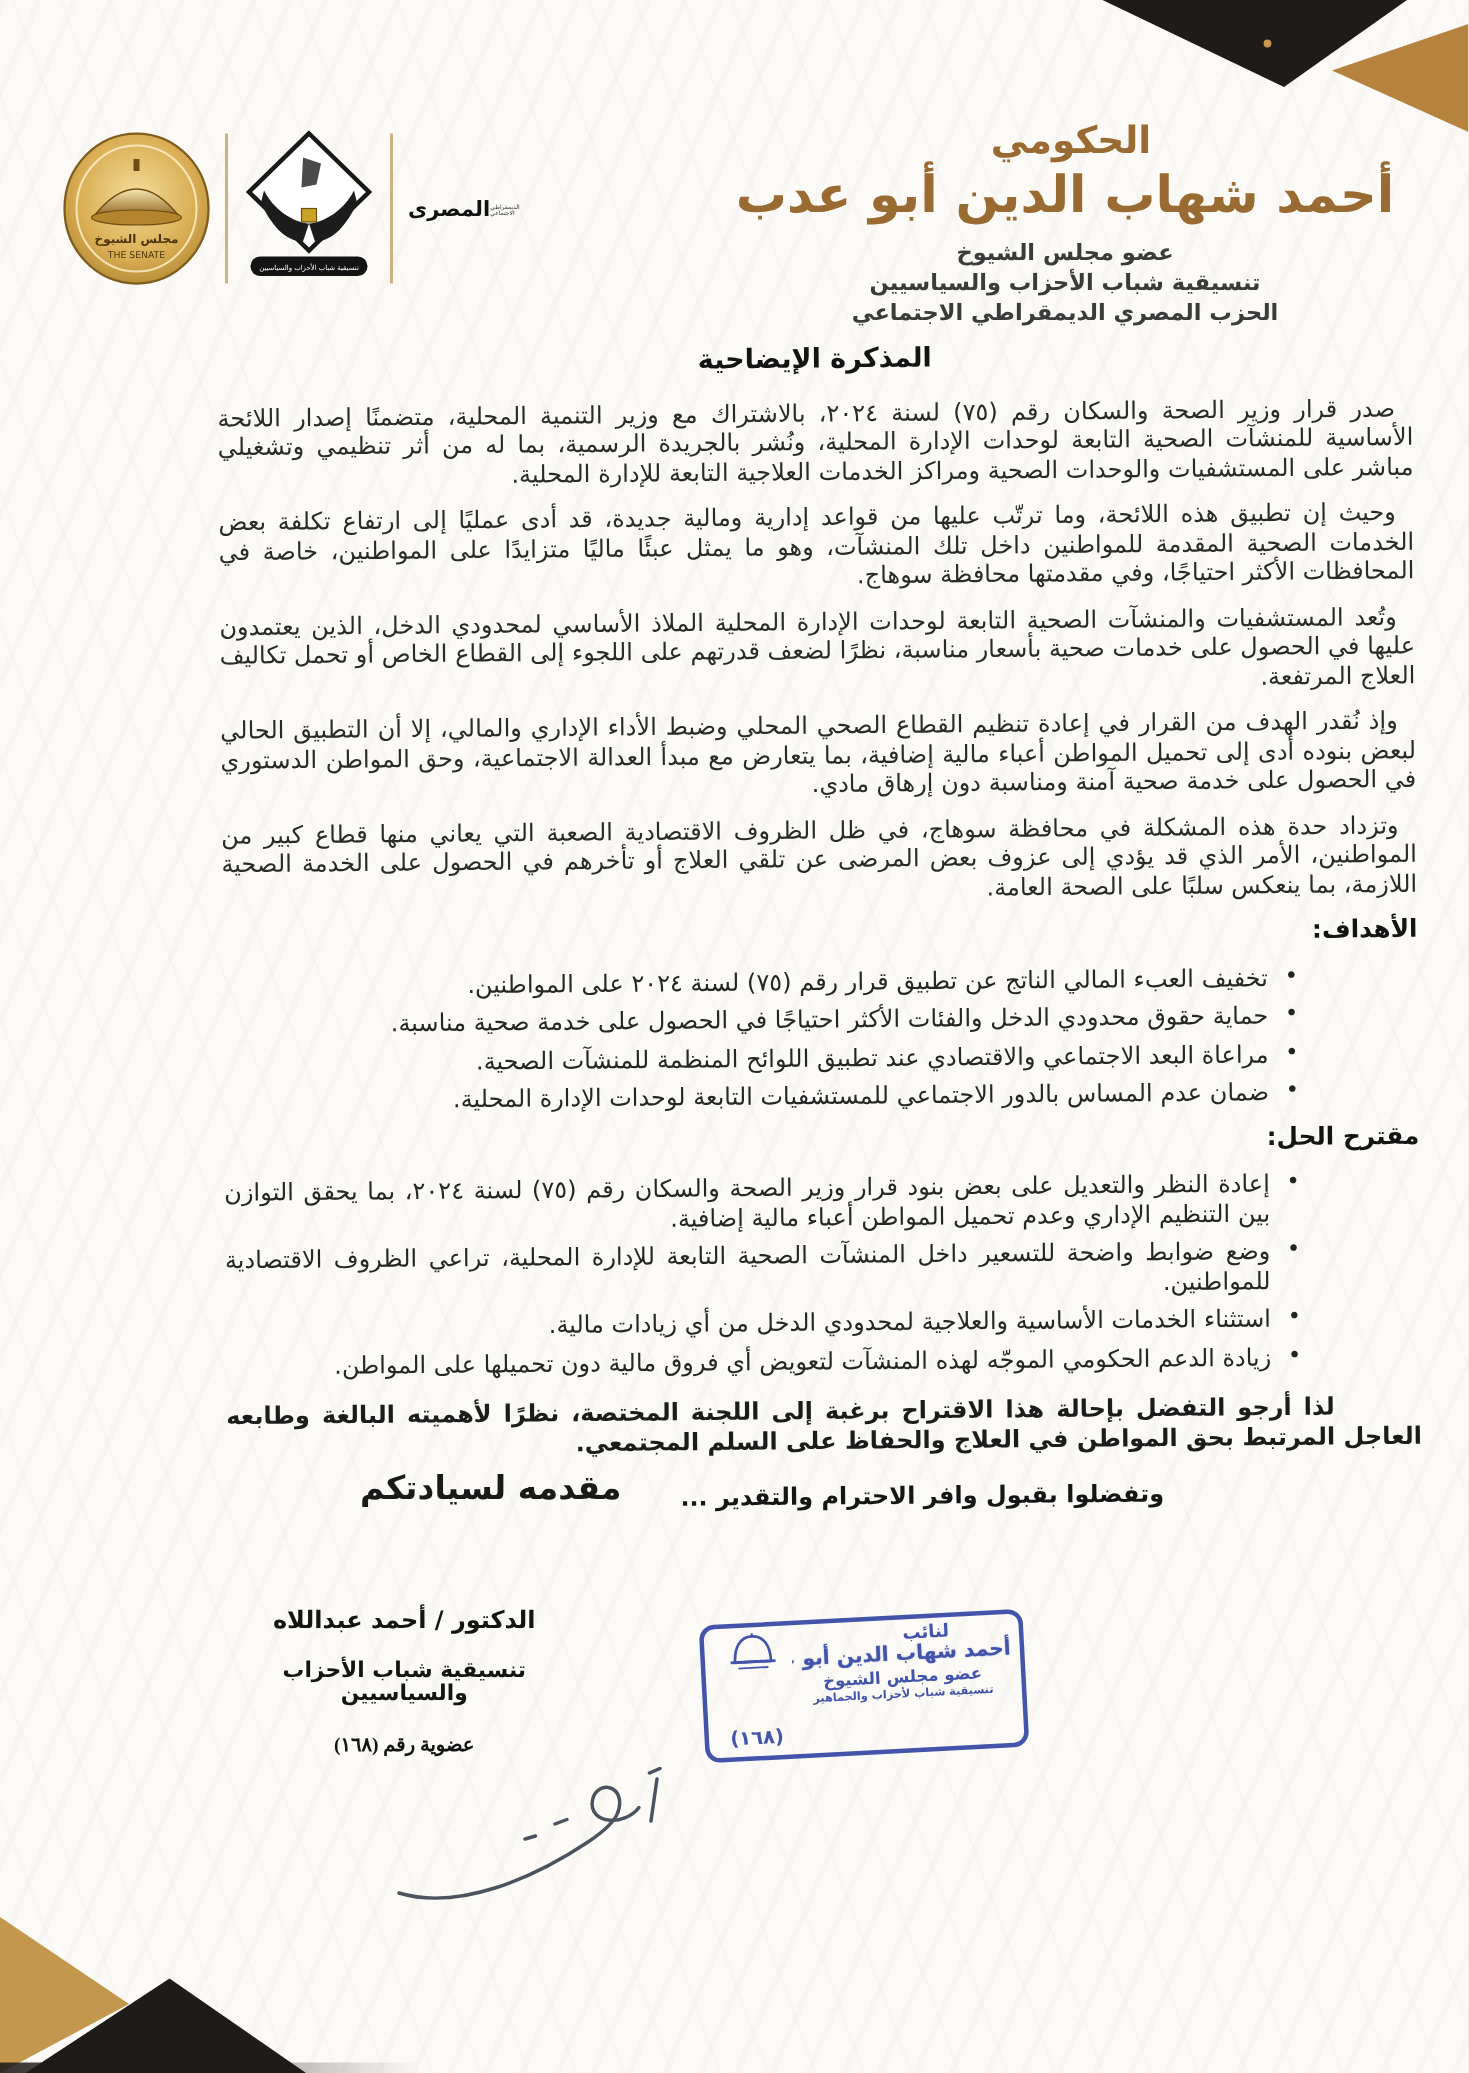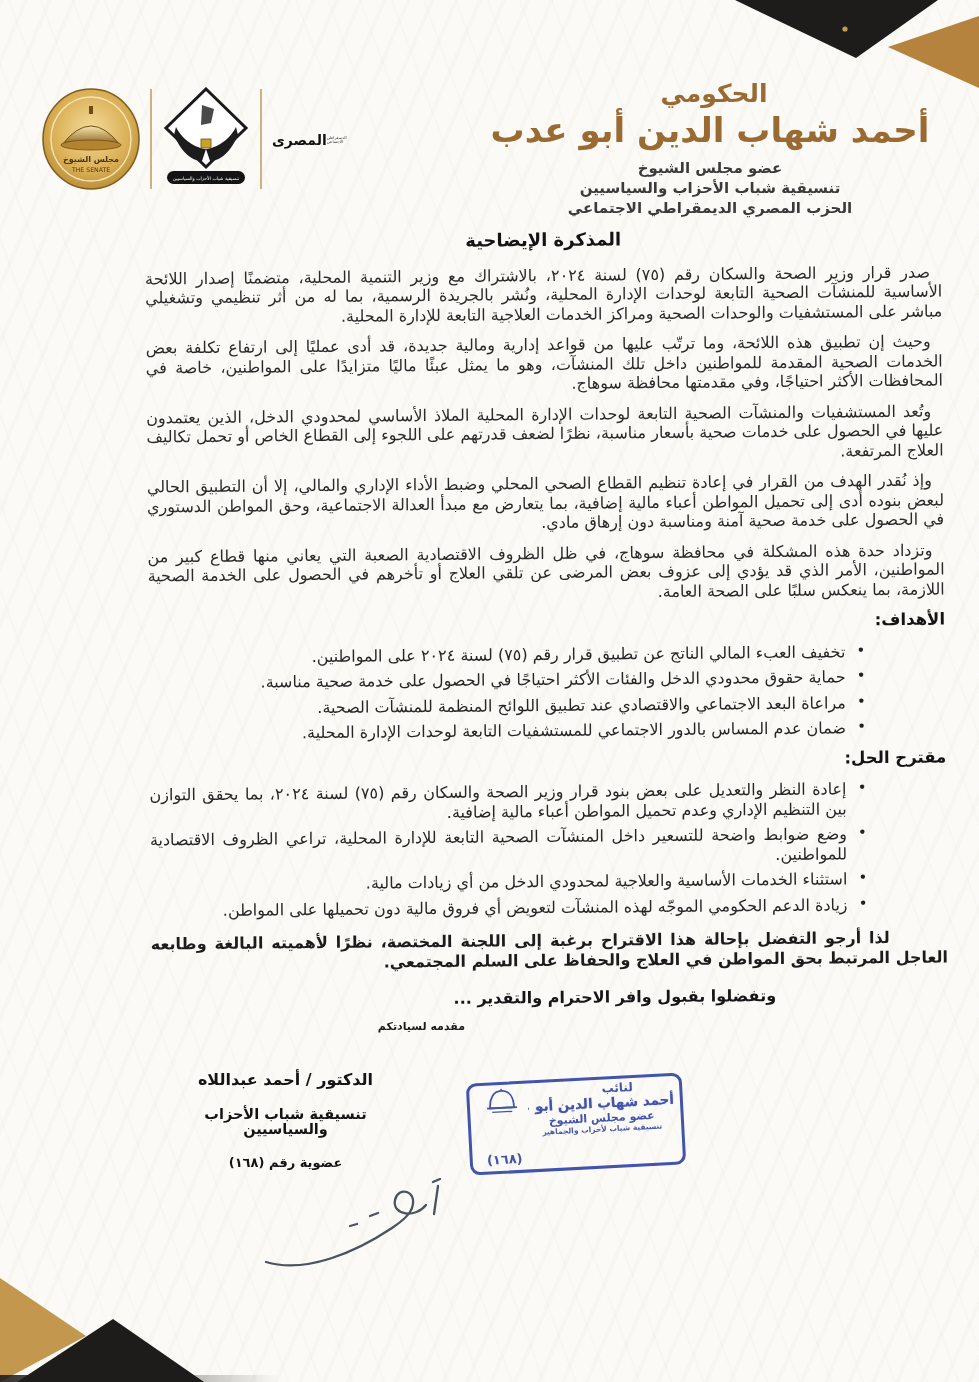--- a/index.html
+++ b/index.html
@@ -39,27 +39,27 @@
     font-size:16px;line-height:19.5px;text-align:justify;
   }
   .doc-title{text-align:center;font-size:18px;font-weight:700;color:#141414;margin:0 0 16px 0;}
   .para{margin:0 0 11px 0;text-indent:12px;color:#2a2a2a;}
   .sec-heading{font-weight:700;font-size:16.5px;color:#141414;margin:10px 0 12px 0;text-indent:0;}
   ul.blist{margin:0 0 10px 0;padding:0 78px 0 0;list-style:none;}
   ul.blist li{position:relative;padding-right:22px;margin-bottom:6px;}
   ul.blist li::before{content:"•";position:absolute;right:2px;top:-1px;font-size:15px;color:#222;}
   .closing{font-weight:700;text-indent:58px;color:#1c1c1c;margin:14px 0 18px 0;}
   .salutation{font-weight:700;text-align:center;padding-left:130px;color:#161616;margin:18px 0 0 0;}
-  .presented{position:absolute;top:1020px;left:240px;width:225px;text-align:right;font-weight:700;font-size:11px;color:#1a1a1a;}
-  
-  .signatory{position:absolute;top:1072px;left:168px;width:235px;text-align:center;font-weight:700;color:#141414;}
+  .presented{position:absolute;top:980px;left:240px;width:225px;text-align:left;font-weight:700;font-size:22px;color:#1a1a1a;}
+  
+  .signatory{position:absolute;top:1072px;left:152px;width:235px;text-align:center;font-weight:700;color:#141414;}
   .signatory .s1{font-size:16px;line-height:1;}
   .signatory .s2{font-size:15px;margin-top:18px;line-height:1;}
   .signatory .s3{font-size:14.5px;margin-top:19px;line-height:1;}
-  .signatory .s4{font-size:13px;margin-top:20px;line-height:1;}
+  .signatory .s4{font-size:13px;margin-top:20px;line-height:1;font-family:Liberation Serif, serif;}
   .stamp{
     position:absolute;top:1078px;left:468px;width:216px;height:92px;
     border:3px solid #3446a5;border-radius:10px;
     transform:rotate(-3deg);
     color:#3446a5;
     display:flex;direction:rtl;align-items:stretch;
     padding:3px 6px;box-sizing:border-box;
     opacity:0.92;
   }
   .stamp-text{flex:1;text-align:center;overflow:hidden;}

